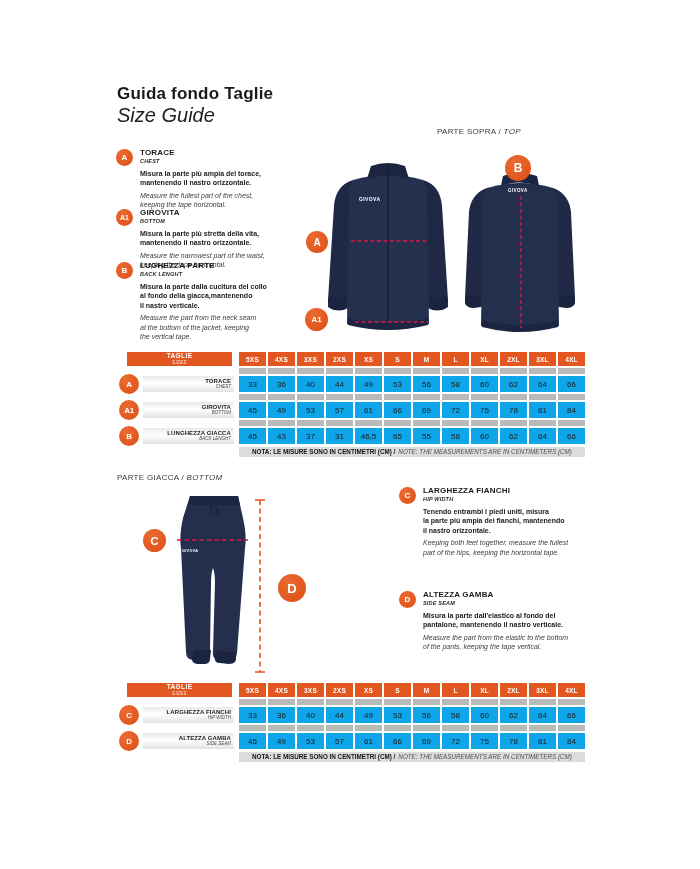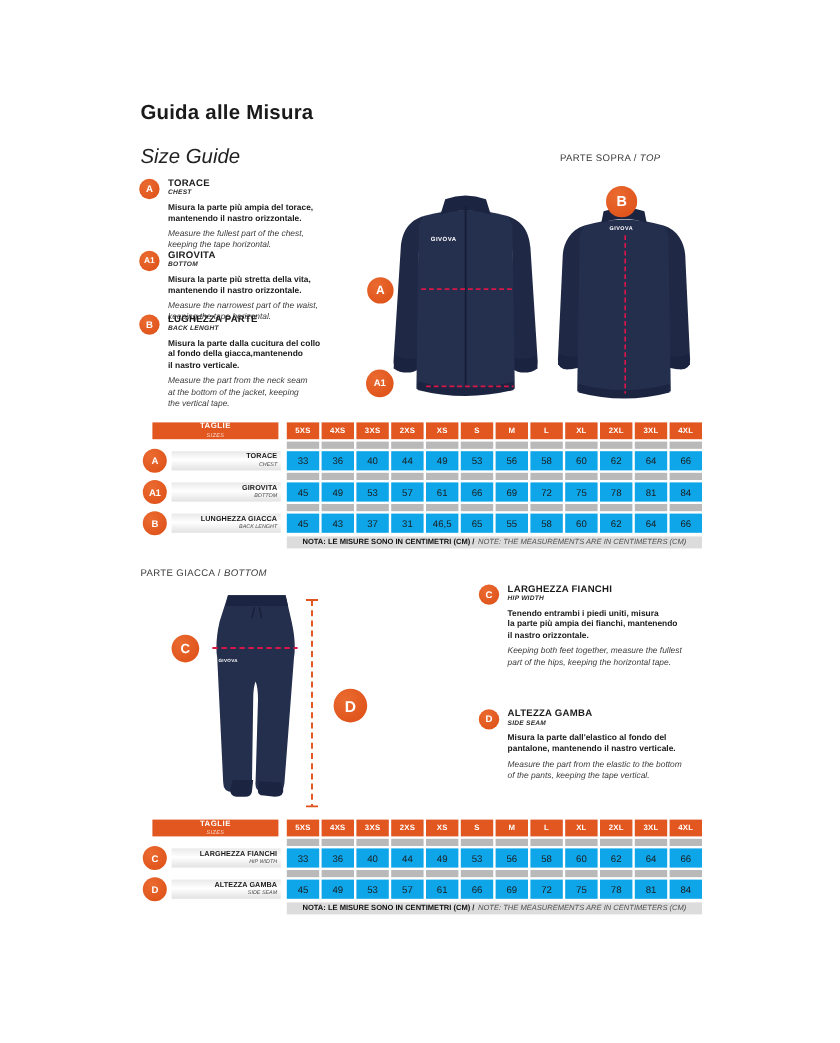--- a/index.html
+++ b/index.html
@@ -3,25 +3,25 @@
 <meta charset="utf-8">
 <style>
   * { margin:0; padding:0; box-sizing:border-box; }
   html,body { background:#ffffff; }
   body { font-family:"Liberation Sans", sans-serif; color:#1a1a1a; }
   .page { position:relative; width:700px; height:869px; background:#fff; overflow:hidden; }
 
   
   .title-block { position:absolute; left:117px; top:84px; }
   .title-block h1 { font-size:17px; font-weight:bold; letter-spacing:.2px; }
-  .title-block .subtitle { font-size:17px; font-style:italic; margin-top:17px; color:#222; }
+  .title-block .subtitle { font-size:20px; font-style:italic; margin-top:0; color:#222; }
 
   .section-label { position:absolute; font-size:8px; color:#3a3a3a; letter-spacing:.3px; }
   .section-label i { font-style:italic; }
-  .section-label.top-right { left:427px; top:127px; width:163px; text-align:center; }
+  .section-label.top-right { left:437px; top:127px; width:163px; text-align:left; }
   .section-label.bottom-left { left:117px; top:473px; }
 
   
   .leg-item { position:absolute; display:flex; gap:7px; }
   .leg-circle { flex:0 0 17px; width:17px; height:17px; border-radius:50%;
     background:radial-gradient(circle at 35% 30%, #ea6a30, #dd4f16);
     color:#fff; font-weight:bold; font-size:8px; display:flex; align-items:center; justify-content:center; }
   .leg-text { width:178px; }
   .leg-title { font-size:8px; font-weight:bold; line-height:1.1; letter-spacing:.2px; }
   .leg-sub { font-size:5.5px; font-weight:bold; font-style:italic; color:#2b2b2b; margin-bottom:5px; letter-spacing:.2px; }
@@ -69,21 +69,21 @@
   .note { flex:1; background:#dcdcdc; display:flex; align-items:center; justify-content:center; gap:3px; line-height:1; }
   .note b { font-size:6.3px; font-weight:bold; color:#111; }
   .note i { font-size:6.3px; font-style:italic; color:#4f4f4f; }
 </style>
 </head>
 <body>
 
 <div class="page">
 
   <div class="title-block">
-    <h1>Guida alle Misura</h1>
+    <h1>Guida fondo Taglie</h1>
     <div class="subtitle">Size Guide</div>
   </div>
 
   <div class="section-label top-right">
     <span>PARTE SOPRA / </span><i>TOP</i>
   </div>
 
   <div class="leg-item" style="left:116px; top:149px;">
     <div class="leg-circle">A</div>
     <div class="leg-text">

